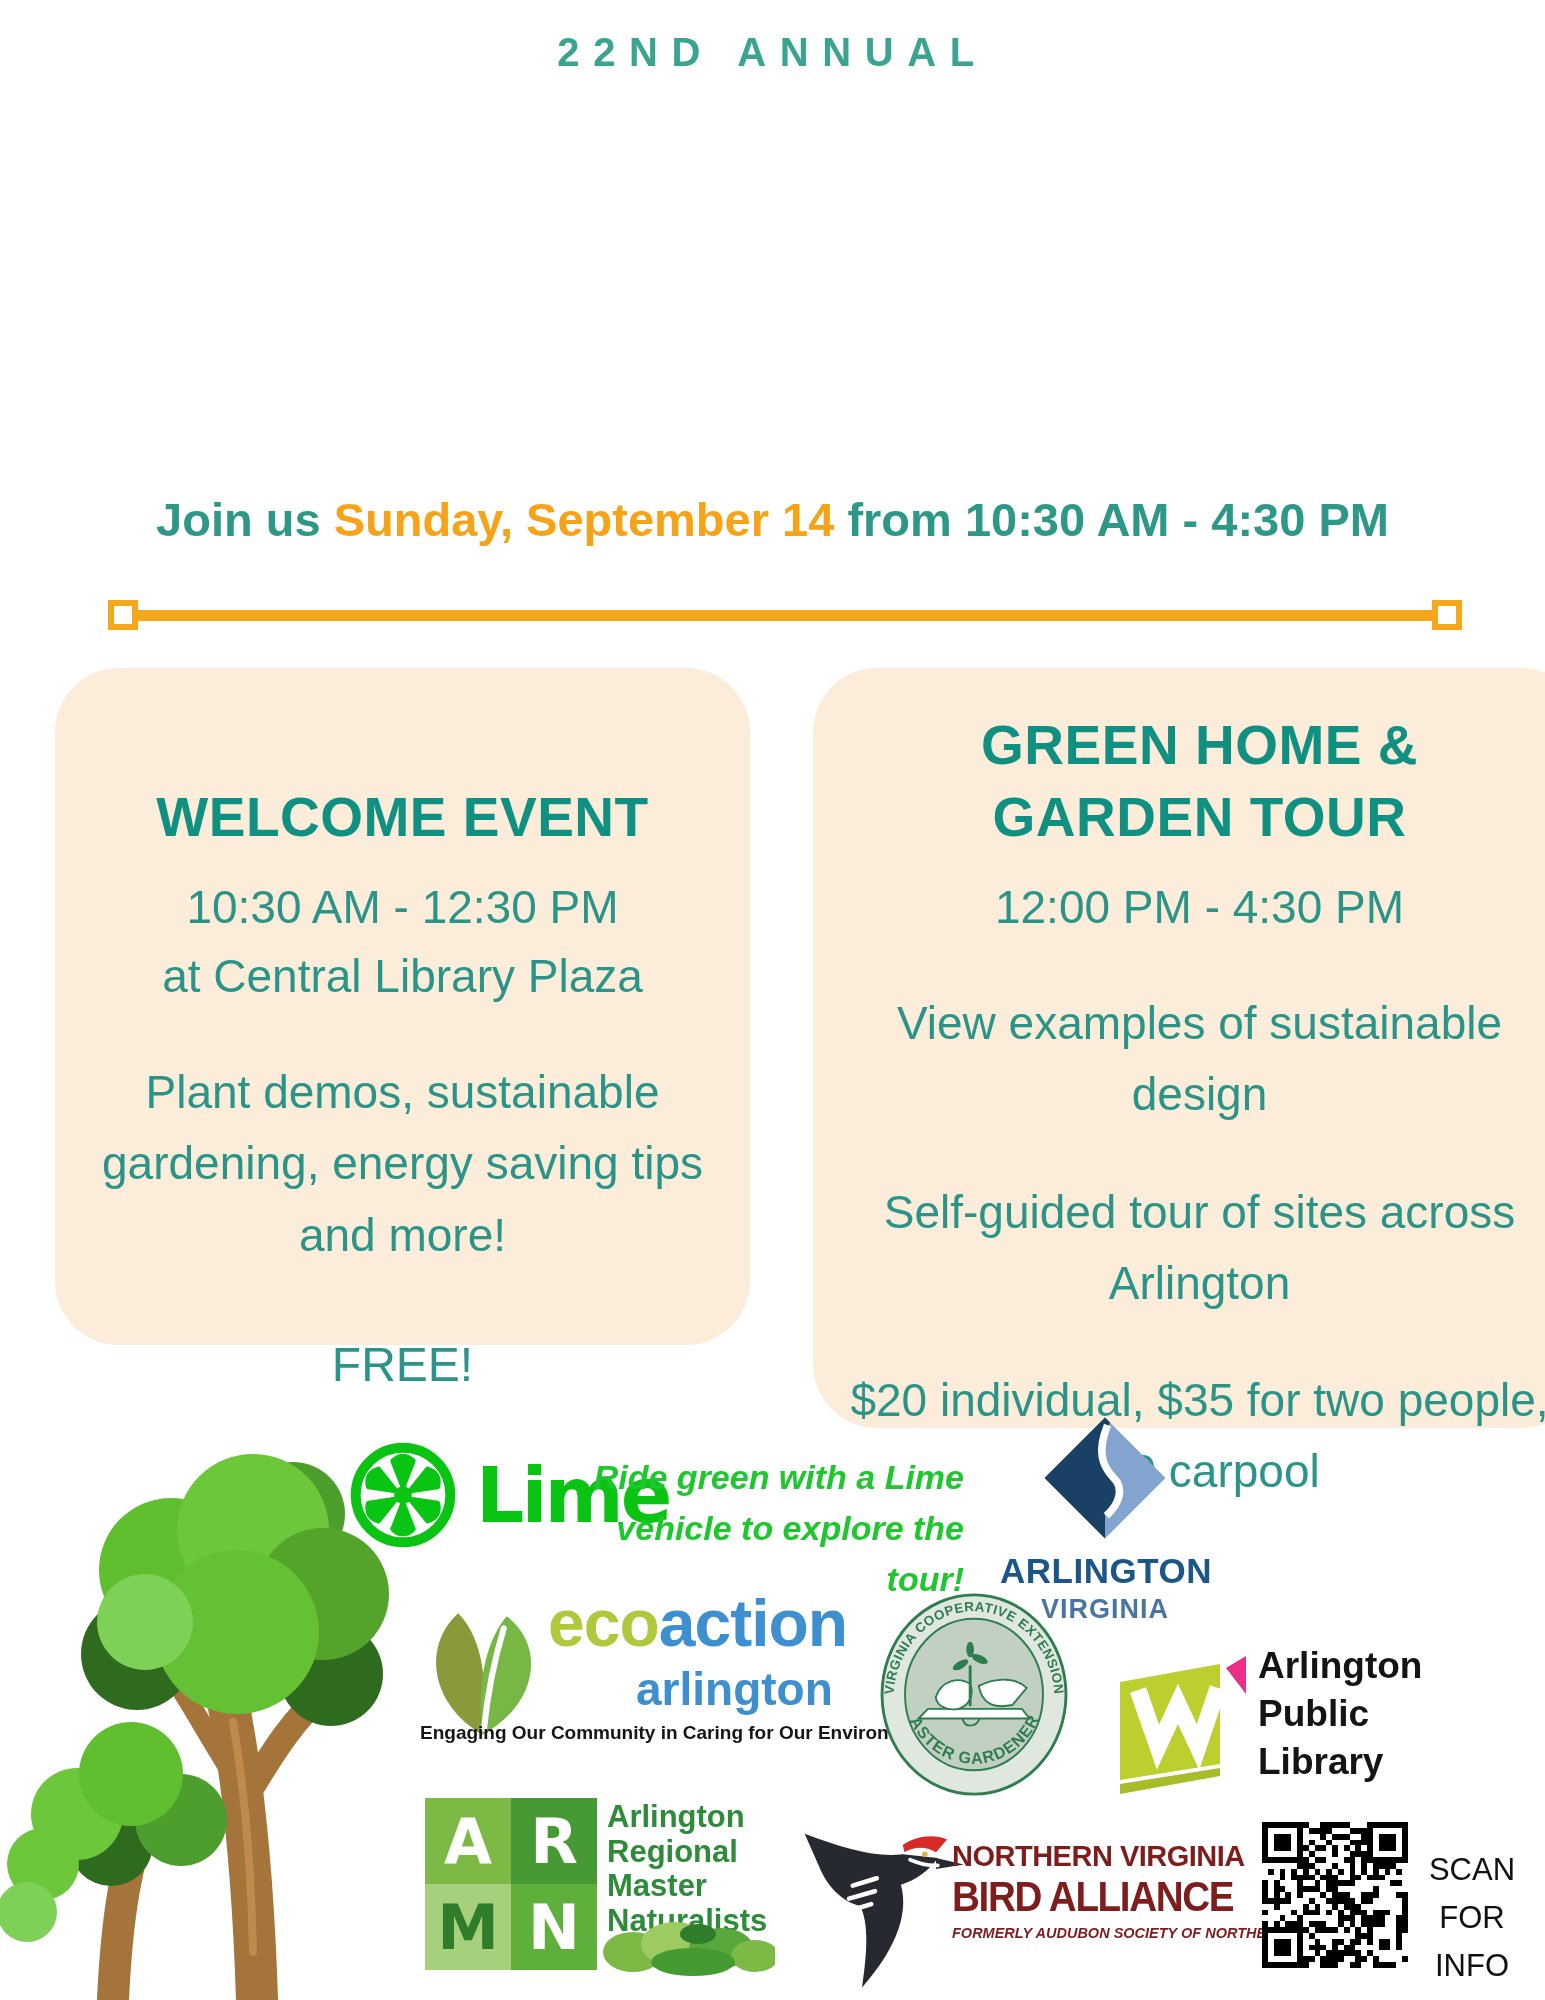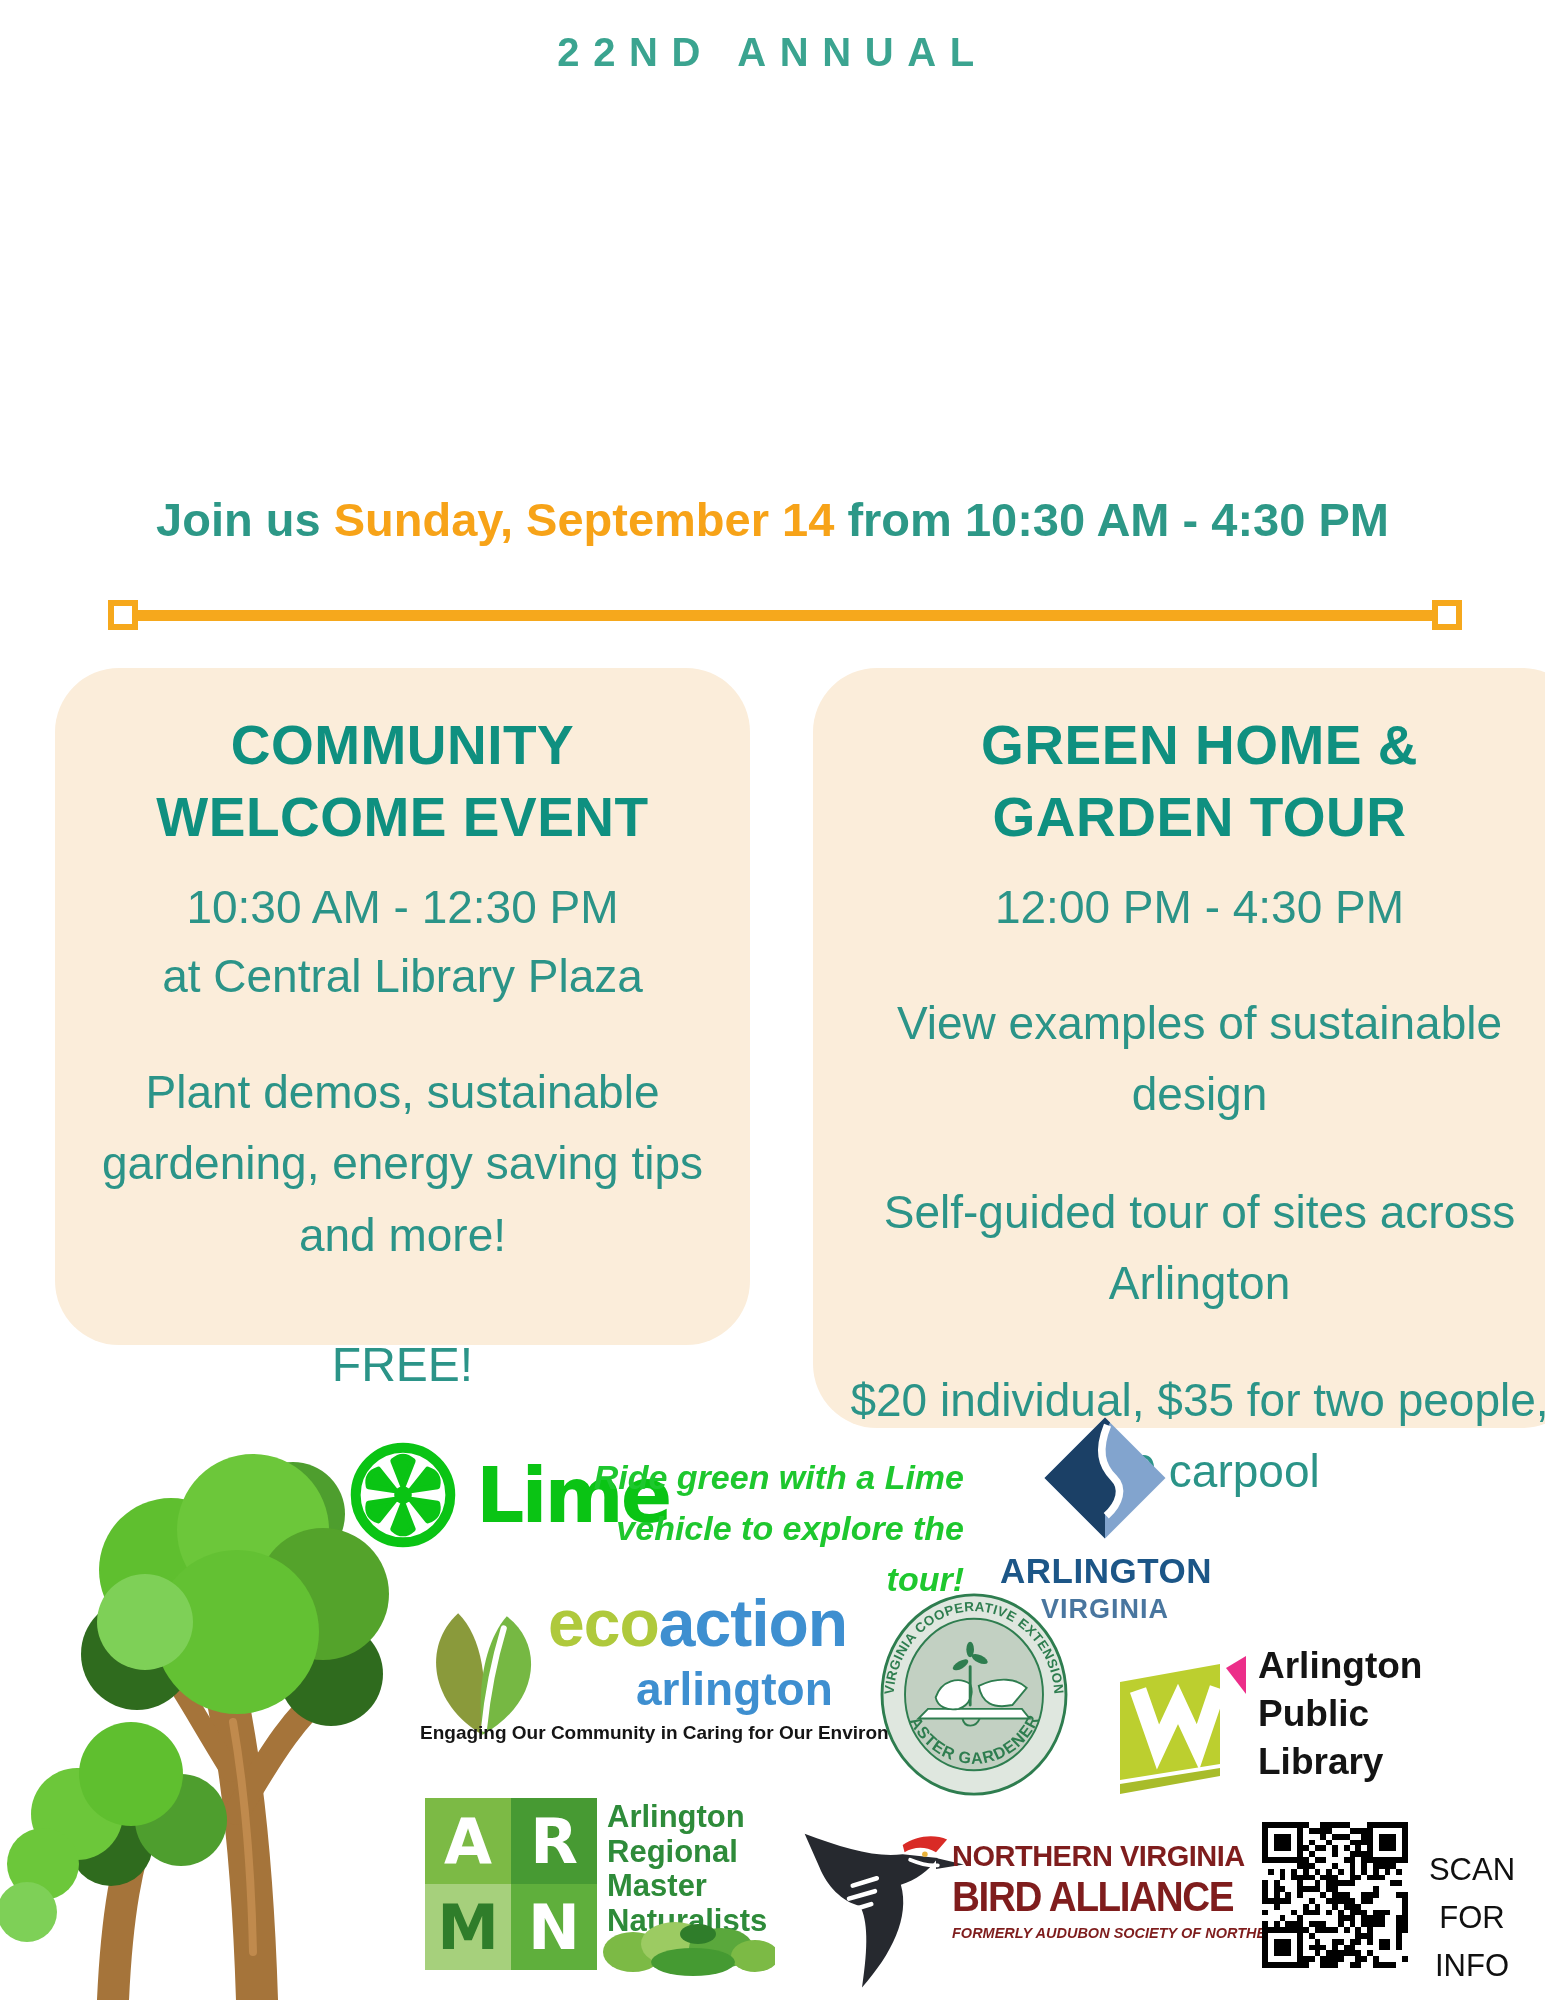--- a/index.html
+++ b/index.html
@@ -82,21 +82,21 @@
   <div class="abs dateline"><span>Join us </span><span class="hl">Sunday, September 14</span><span> from 10:30 AM - 4:30 PM</span></div>
 
   <div class="abs divider">
     <span class="sq"></span>
     <span class="bar"></span>
     <span class="sq"></span>
   </div>
 
   <div class="abs card card-left">
     <h2>
-      <span>COMMUNITY</span><br>
+      <br>
       <span>WELCOME EVENT</span>
     </h2>
     <div class="sub mt-time">10:30 AM - 12:30 PM</div>
     <div class="sub">at Central Library Plaza</div>
     <div class="para">Plant demos, sustainable gardening, energy saving tips and more!</div>
     <div class="free">FREE!</div>
   </div>
 
   <div class="abs card card-right">
     <h2>

